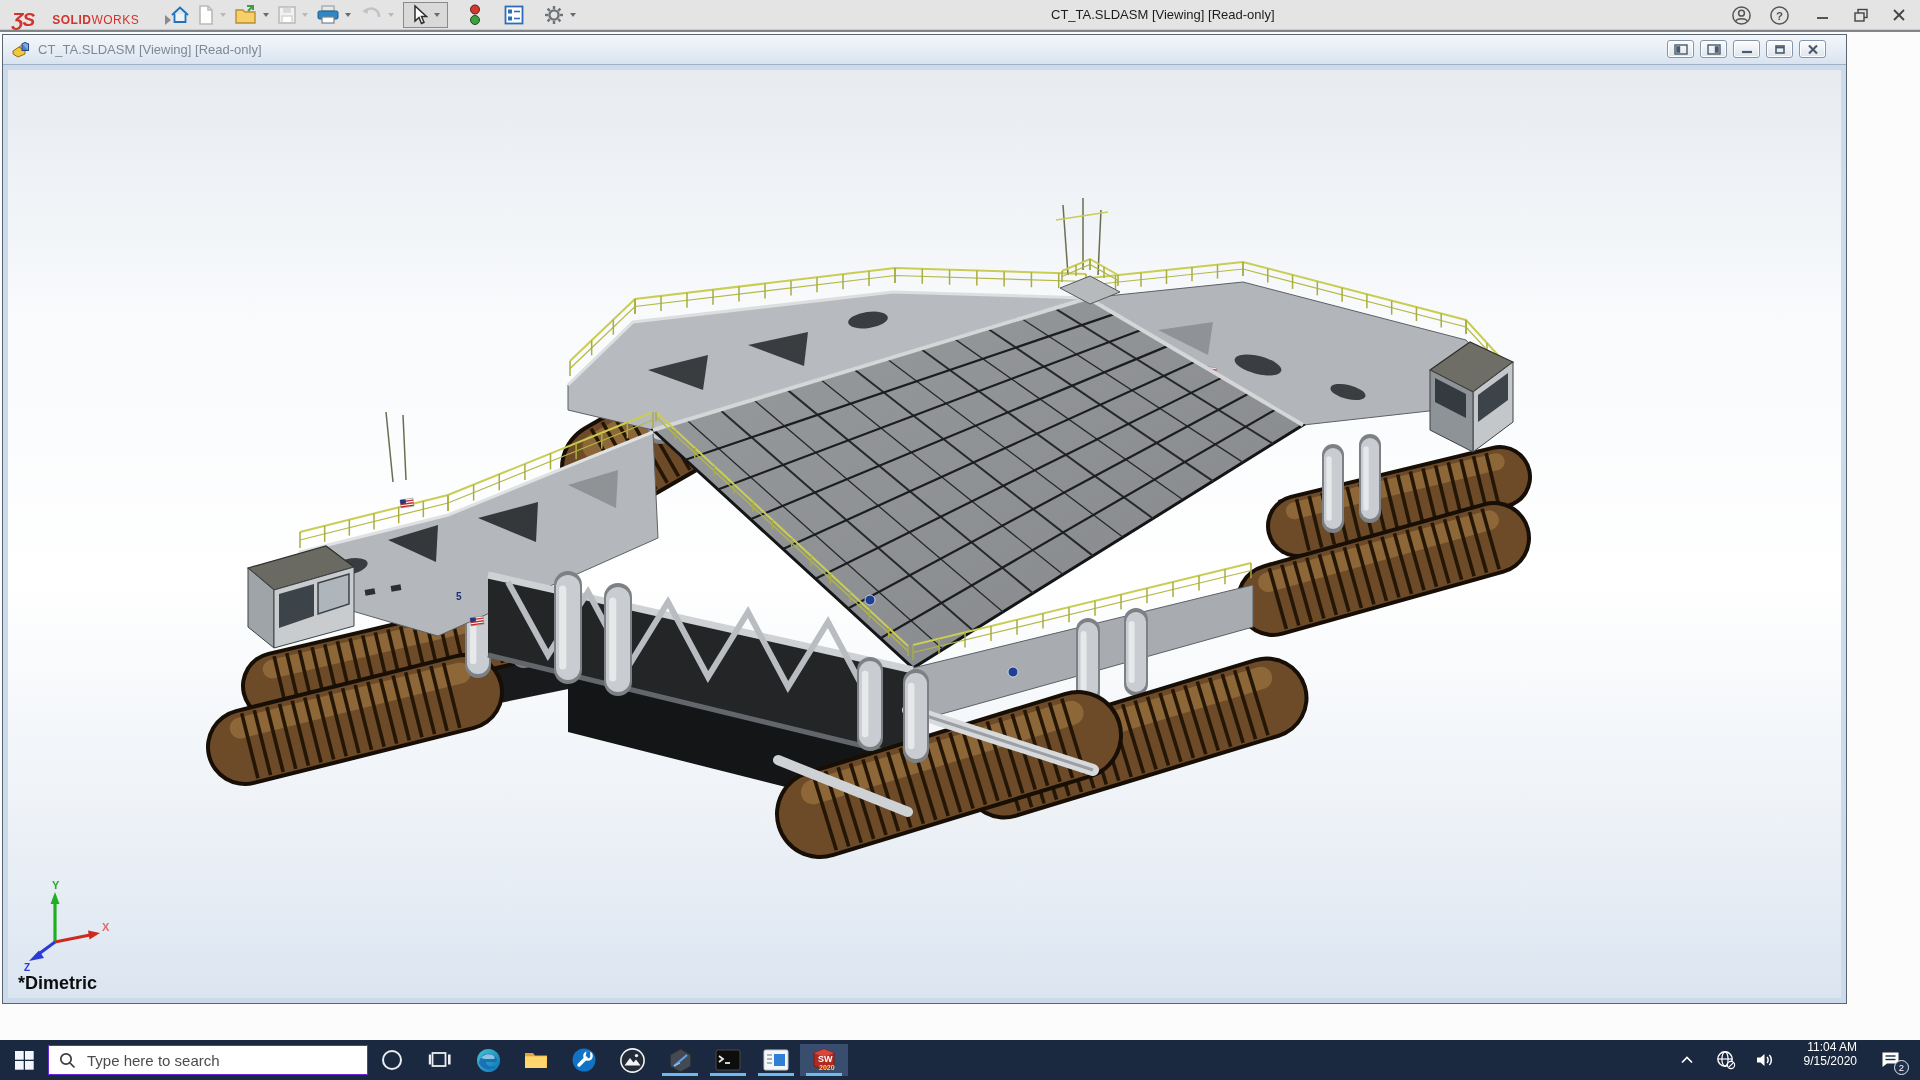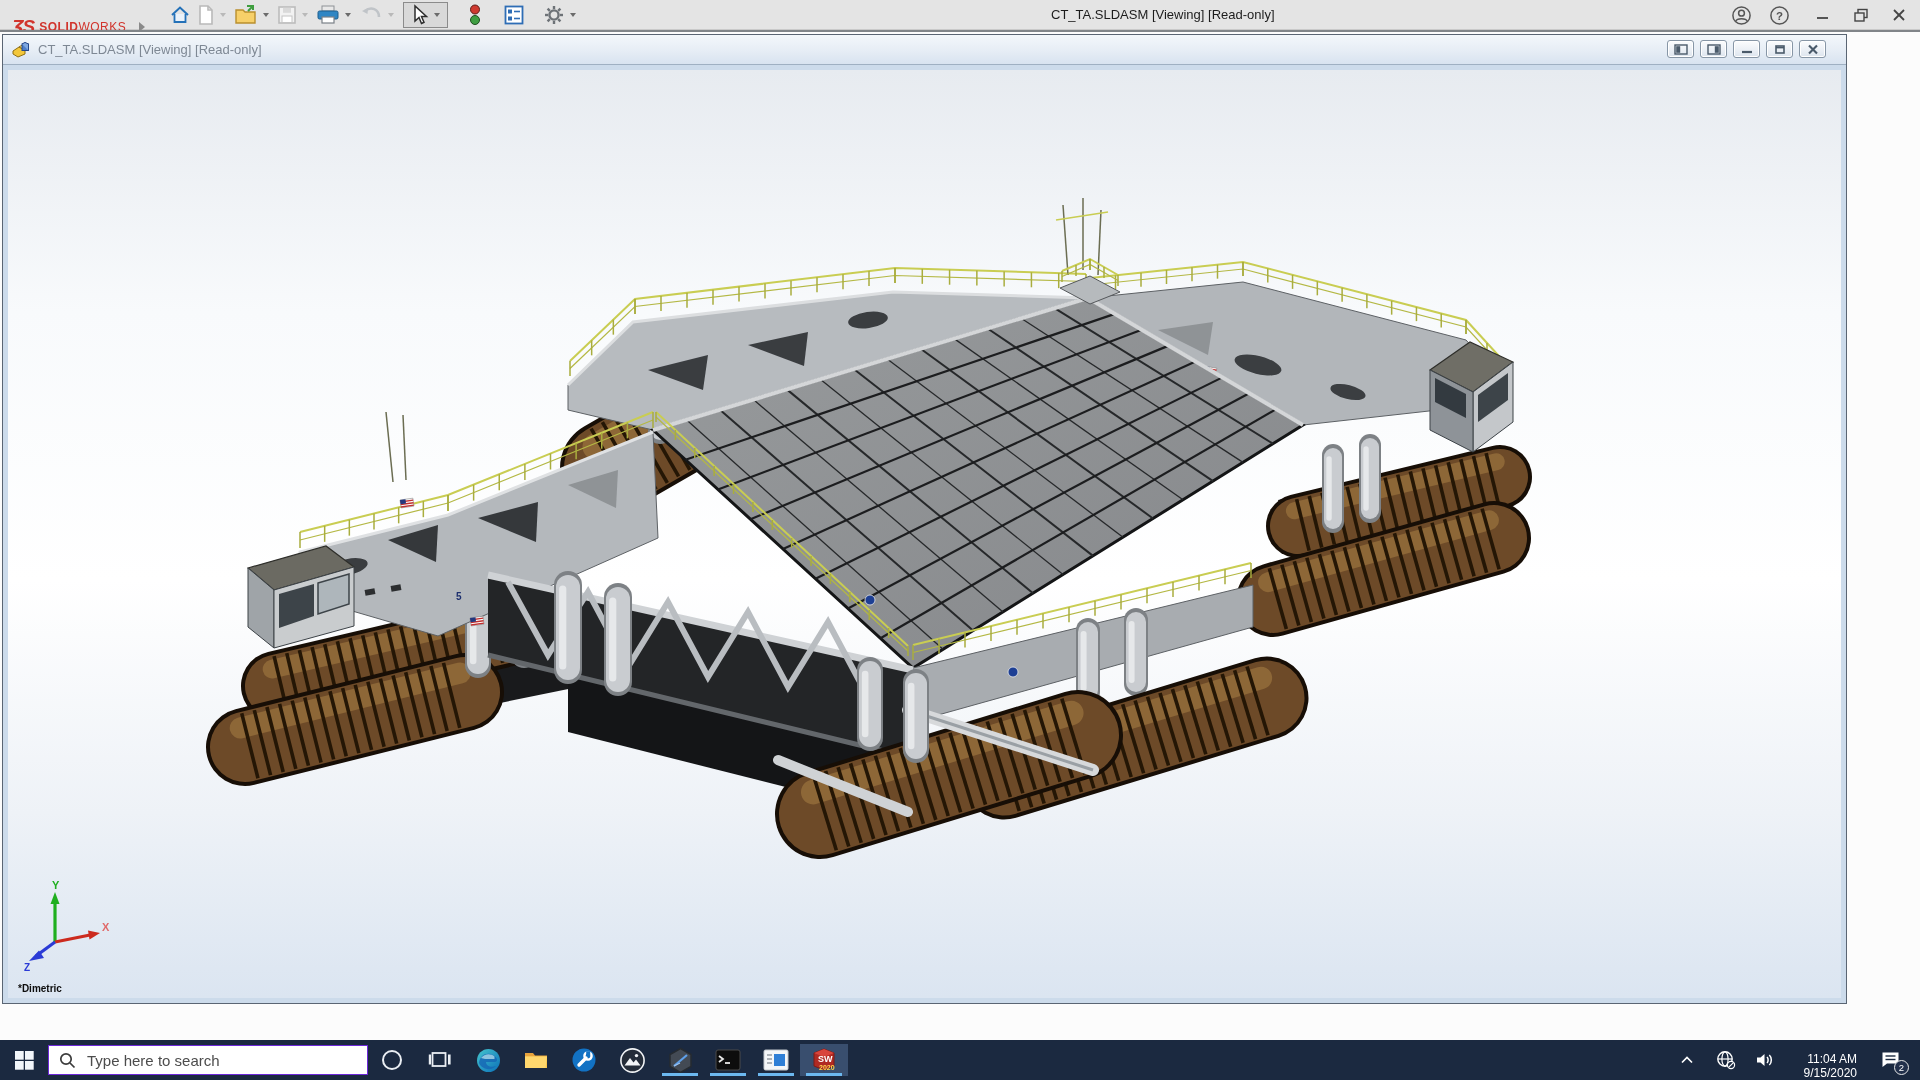--- a/index.html
+++ b/index.html
@@ -3,21 +3,21 @@
 <meta charset="utf-8">
 <style>
   html,body{margin:0;padding:0;background:#555;}
   *{box-sizing:border-box;}
   #screen{position:relative;width:1920px;height:1080px;overflow:hidden;
           font-family:"Liberation Sans",sans-serif;background:#fdfdfd;}
 
   
   .titlebar{position:absolute;left:0;top:0;width:1920px;height:30px;background:#e4e4e4;
             border-bottom:1px solid #c9c9c9;}
-  .logo{position:absolute;left:12px;top:12px;height:30px;display:flex;align-items:center;gap:5px;}
+  .logo{position:absolute;left:12px;top:5px;height:30px;display:flex;align-items:center;gap:18px;}
   .logo-mark{font-size:19px;font-weight:bold;font-style:italic;color:#d1342c;letter-spacing:-1px;}
   .logo-text{font-size:12px;color:#d1342c;letter-spacing:.5px;}
   .logo-text b{font-weight:bold;}
   .logo-arrow{width:0;height:0;border-left:6px solid #8a8a8a;border-top:5px solid transparent;
               border-bottom:5px solid transparent;margin-left:8px;}
   .tb-icons{position:absolute;left:166px;top:0;height:30px;display:flex;align-items:center;}
   .tbtn{height:26px;display:flex;align-items:center;justify-content:center;padding:0 3px;}
   .tbtn svg{display:block;}
   .caret{width:0;height:0;border-top:4px solid #6b6b6b;border-left:3.5px solid transparent;
          border-right:3.5px solid transparent;margin:0 5px 0 2px;}
@@ -40,36 +40,36 @@
   .doc-title{font-size:13px;color:#7e8894;white-space:nowrap;}
   .doc-buttons{position:absolute;right:20px;top:5px;display:flex;gap:6px;}
   .doc-btn{width:27px;height:18px;border:1px solid #8796a6;border-radius:3px;
       background:linear-gradient(180deg,#fcfdfe,#dde5ee);display:flex;align-items:center;
       justify-content:center;box-shadow:inset 0 0 0 1px #ffffff;}
   .viewport-frame{position:absolute;left:0;right:0;top:30px;bottom:0;background:#ccdbeb;padding:5px;}
   .viewport{position:relative;width:100%;height:100%;overflow:hidden;
       background:linear-gradient(180deg,#e7ebf0 0%,#f8fafc 26%,#ffffff 55%,#eef2f7 80%,#dbe5f1 100%);}
   #model{position:absolute;left:0;top:0;width:100%;height:100%;}
   #triad{position:absolute;left:14px;bottom:26px;}
-  .dimetric{position:absolute;left:10px;bottom:4px;font-size:10px;font-weight:bold;color:#0d0d0d;}
+  .dimetric{position:absolute;left:10px;bottom:4px;font-size:18px;font-weight:bold;color:#0d0d0d;}
 
   
   .taskbar{position:absolute;left:0;bottom:0;width:1920px;height:40px;background:#1b2940;
            display:flex;align-items:center;}
   .tk-btn{width:48px;height:32px;display:flex;align-items:center;justify-content:center;
           position:relative;flex:0 0 auto;}
   .searchbox{width:320px;height:30px;background:#ffffff;border:1px solid #6d28d9;display:flex;
              align-items:center;padding-left:10px;gap:9px;flex:0 0 auto;}
   .searchbox input{border:none;outline:none;font-size:15px;width:250px;background:transparent;
                    font-family:"Liberation Sans",sans-serif;color:#222;}
   .searchbox input::placeholder{color:#4c4c4c;opacity:1;}
   .running::after{content:'';position:absolute;left:6px;right:6px;bottom:0;height:3.5px;
                   background:var(--underline,#6cb8f0);}
   .tk-active{background:rgba(116,150,199,0.35);}
-  .tray{margin-left:auto;display:flex;align-items:flex-end;gap:13px;padding-right:10px;}
+  .tray{margin-left:auto;display:flex;align-items:flex-start;gap:13px;padding-right:10px;}
   .tray .tk-ic{display:flex;align-items:center;justify-content:center;width:26px;height:40px;}
   .clock{color:#fff;font-size:12px;line-height:14px;text-align:right;width:66px;}
   .notif{position:relative;width:40px;height:40px;display:flex;align-items:center;justify-content:center;}
   .badge{position:absolute;right:1px;bottom:5px;width:15px;height:15px;border-radius:50%;
          background:#22304b;border:1.5px solid #e8e8e8;color:#fff;font-size:9.5px;
          display:flex;align-items:center;justify-content:center;}
 </style>
 </head>
 <body>
 

